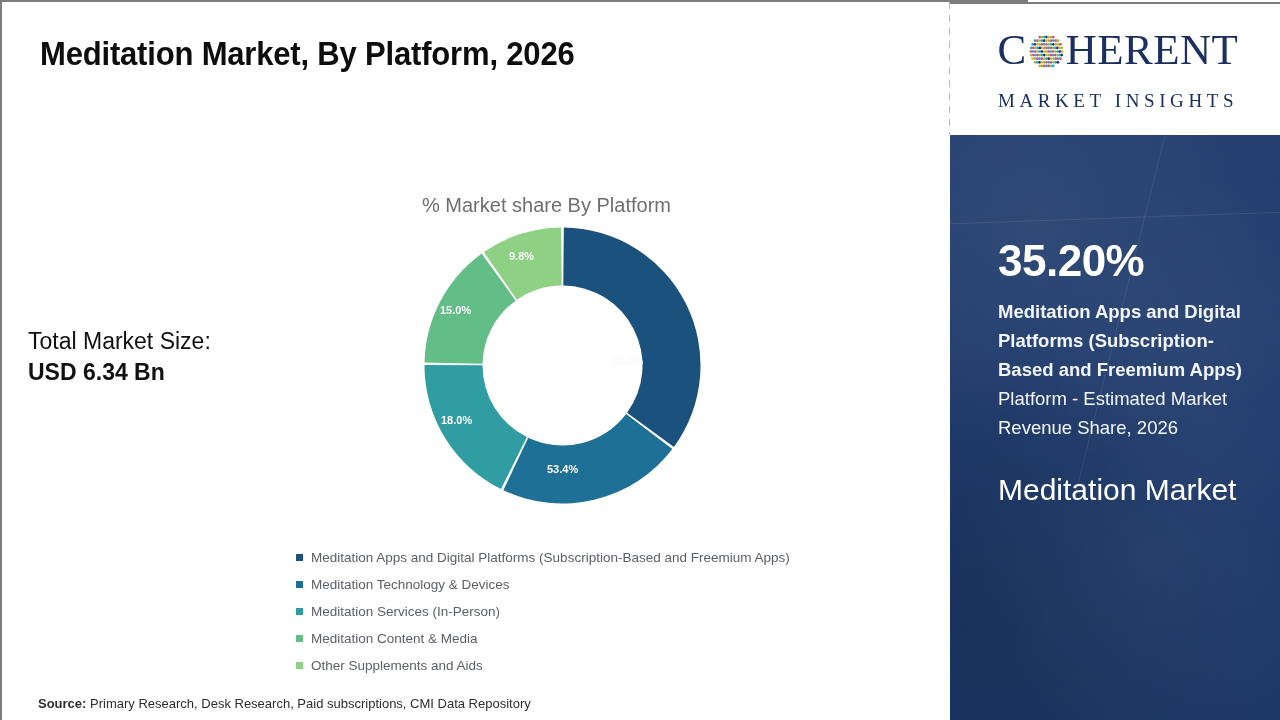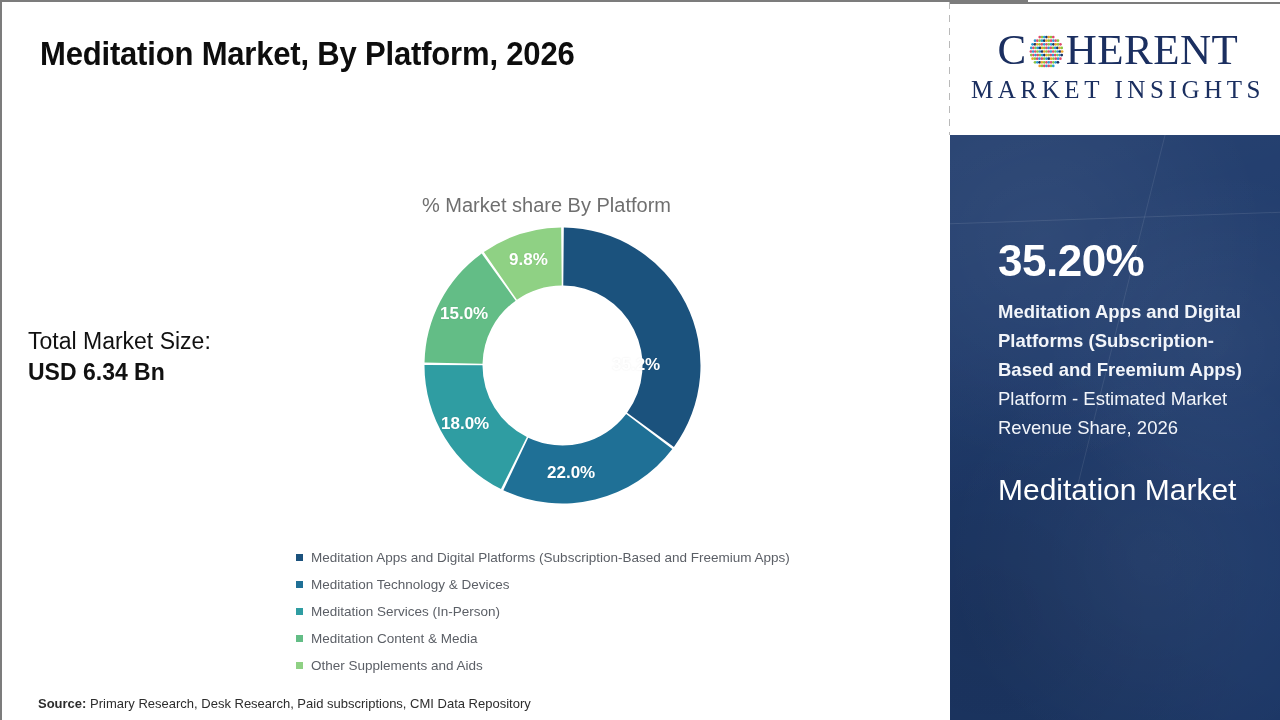--- a/index.html
+++ b/index.html
@@ -47,21 +47,21 @@
   #total-market-block .val { font-weight:bold; display:block; }
 
   
   #donut-wrap {
     position:absolute; left:422px; top:225px; width:277px; height:277px;
   }
   #donut-svg { display:block; }
 
   .slice-label {
     position:absolute;
-    font-size:17px; font-weight:bold; color:#ffffff;
+    font-size:11px; font-weight:bold; color:#ffffff;
     white-space:nowrap;
     text-shadow:0 0 2px rgba(0,0,0,0.08);
   }
 
   
   #legend {
     position:absolute; left:294px; top:542px;
   }
   .legend-row {
     display:flex; align-items:center; height:27px;
@@ -104,23 +104,23 @@
   #logo-word {
     display:flex; align-items:center; justify-content:center;
     font-family:"Liberation Serif","DejaVu Serif",serif;
     font-size:43px; color:#1b2f60; letter-spacing:0.5px;
     line-height:1;
   }
   #logo-globe {
     width:37px; height:37px; margin:0 1px; position:relative; top:2px;
   }
   #logo-sub {
-    margin-top:5px;
+    margin-top:19px;
     font-family:"Liberation Serif","DejaVu Serif",serif;
-    font-size:25px; color:#1b2f60; letter-spacing:4.6px;
+    font-size:19px; color:#1b2f60; letter-spacing:4.6px;
   }
 
   #stat-panel {
     position:absolute; left:0; top:133px; width:332px; height:587px;
     background:#1e3a6b;
     border-right:2px solid #1e3a6b;
     overflow:hidden;
   }
   #stat-texture {
     position:absolute; inset:0;
@@ -178,21 +178,21 @@
       <svg id="donut-svg" width="277" height="277" viewBox="0 0 277 277">
         <g id="donut-slices">
             <path d="M 139.8246845578112 0.5063580782712336 A 138 138 0 0 1 249.90318298464615 219.94526272834685 L 203.08155535341808 185.71464505991122 A 80 80 0 0 0 139.267933076992 58.50368584247609 Z" fill="#1b527d"></path>
             <path d="M 248.31911198845683 222.06890954216632 A 138 138 0 0 1 79.37223166639346 263.19124673323046 L 104.22303285008317 210.78478071491622 A 80 80 0 0 0 202.16325332664164 186.9457446621254 Z" fill="#1f7096"></path>
             <path d="M 76.98937517046494 262.03316572111385 A 138 138 0 0 1 0.5006074371511602 138.09054635824972 L 58.50035213747894 138.26263556999984 A 80 80 0 0 0 102.8416667654869 210.11342940354427 Z" fill="#2f9da2"></path>
             <path d="M 0.5338995151238066 135.44138642567512 A 138 138 0 0 1 57.71724718082258 26.615475391117286 L 91.66941865554932 73.6394060238361 A 80 80 0 0 0 58.519651892825394 136.7268906815508 Z" fill="#63bd86"></path>
             <path d="M 59.880031179543124 25.08527210864372 A 138 138 0 0 1 137.17531544218872 0.5063580782712336 L 137.73206692300795 58.50368584247609 A 80 80 0 0 0 92.92320648089456 72.75233165718477 Z" fill="#8fd184"></path>
           </g>
       </svg>
       <div class="slice-label" style="left:188px; top:128px;">35.2%</div>
-      <div class="slice-label" style="left:123px; top:236px;">22.0%</div>
+      <div class="slice-label" style="left:123px; top:236px;">53.4%</div>
       <div class="slice-label" style="left:17px; top:187px;">18.0%</div>
       <div class="slice-label" style="left:16px; top:77px;">15.0%</div>
       <div class="slice-label" style="left:85px; top:23px;">9.8%</div>
     </div>
 
     <div id="legend">
       <div class="legend-row">
         <span class="legend-swatch" style="background: rgb(27, 82, 125);"></span>
         <span class="legend-label">Meditation Apps and Digital Platforms (Subscription-Based and Freemium Apps)</span>
       </div>

